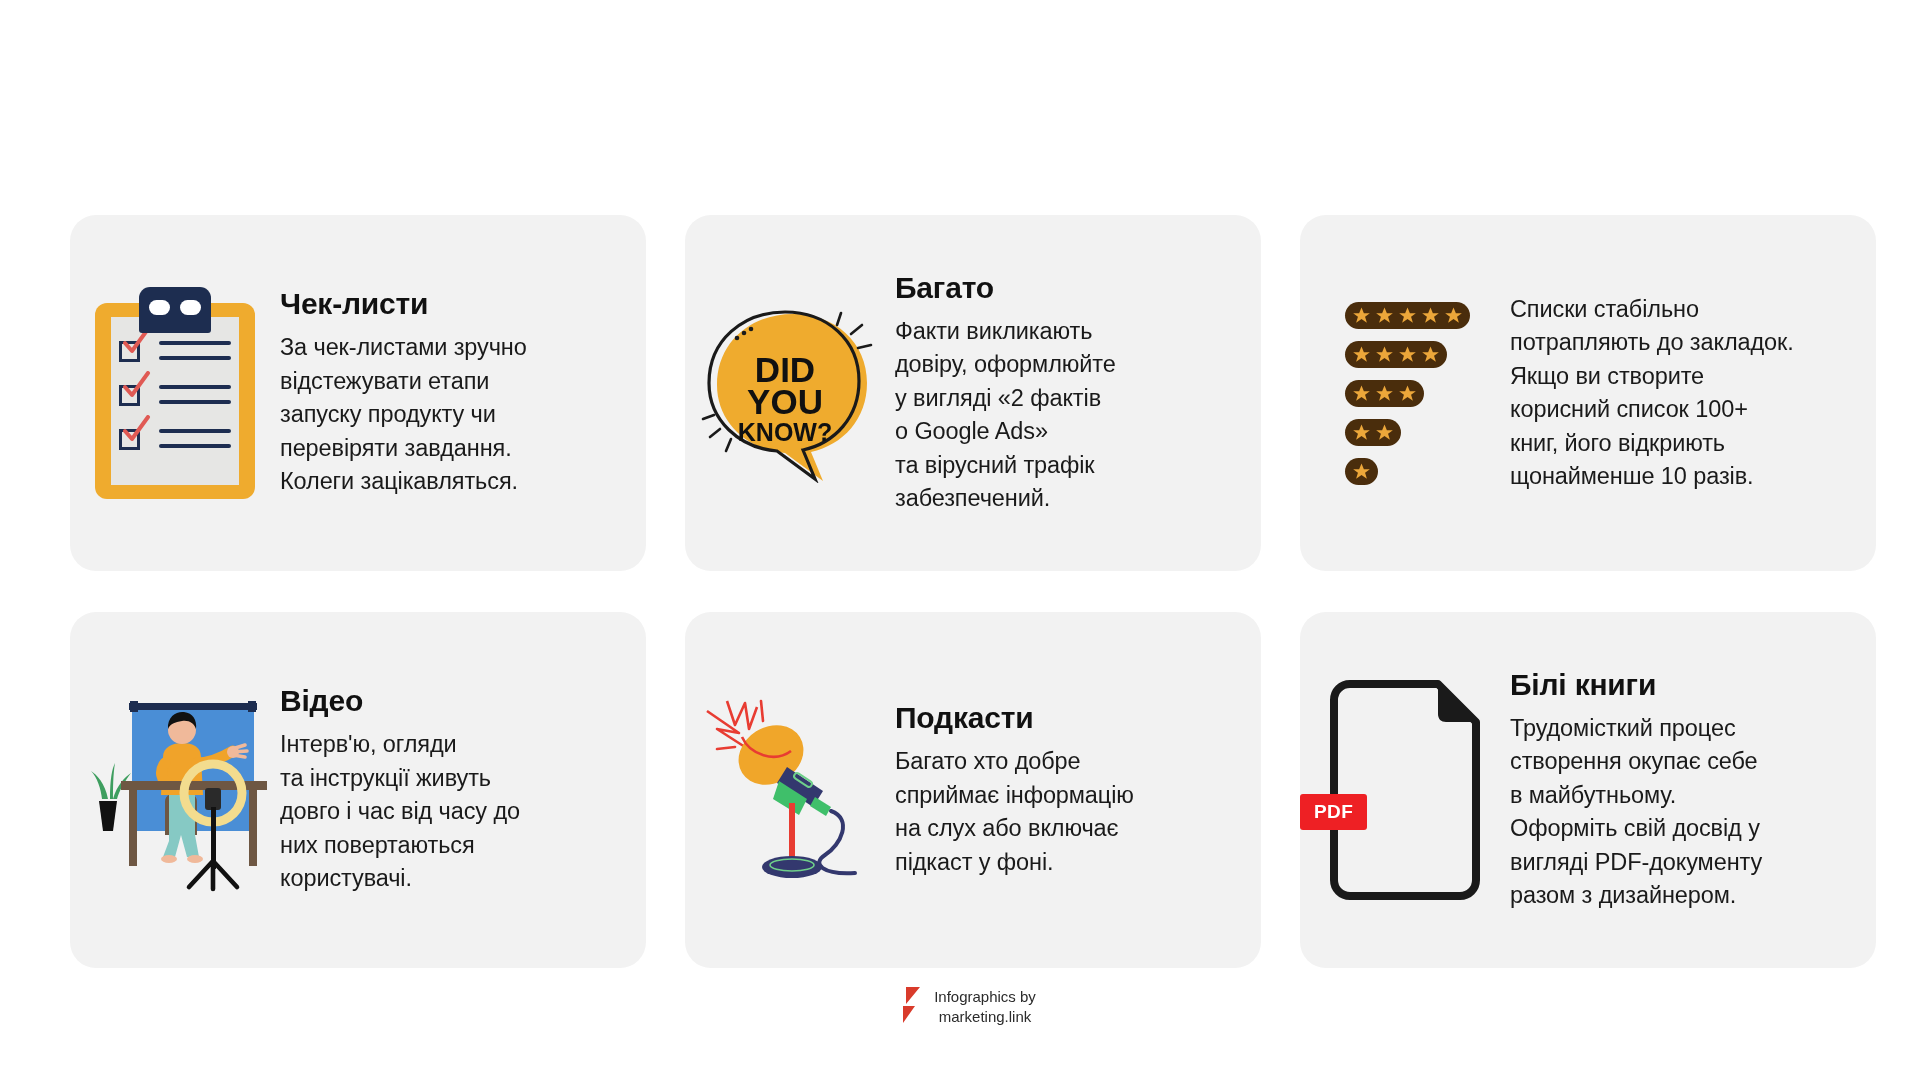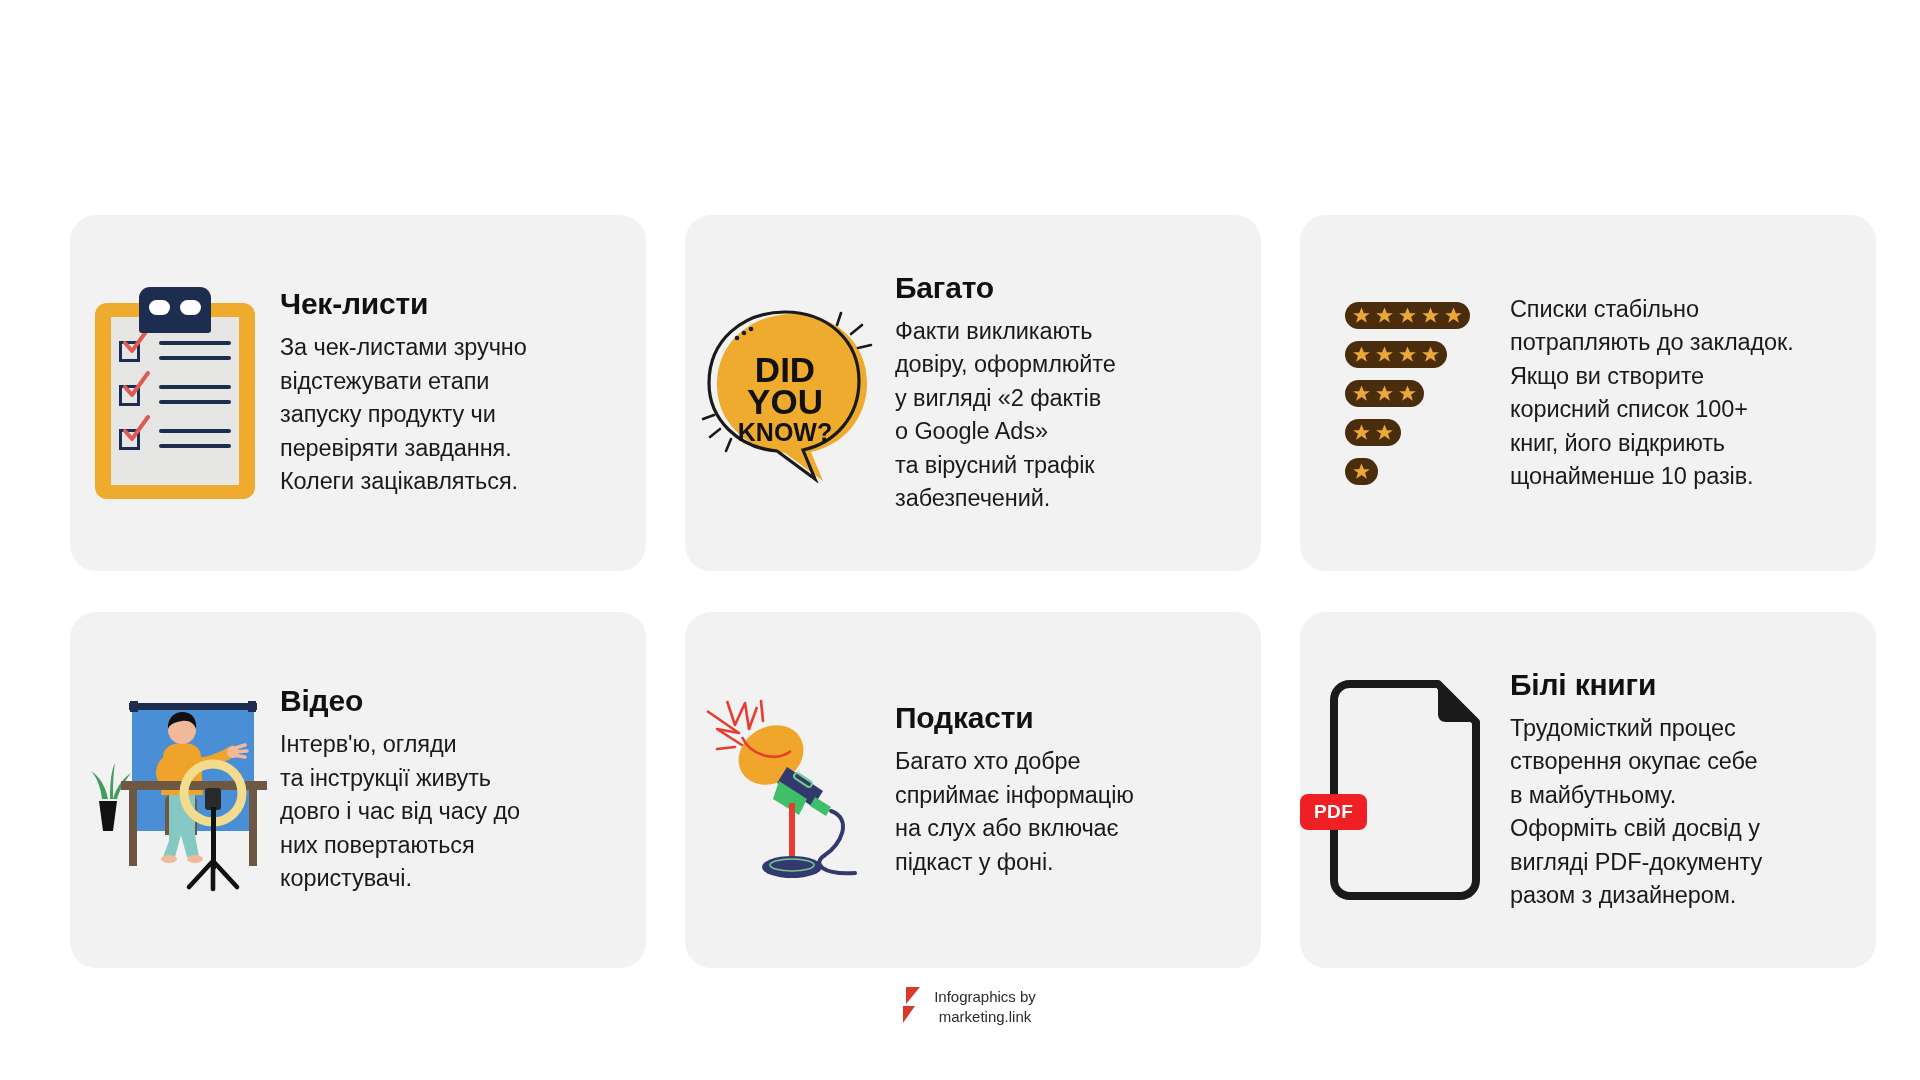--- a/index.html
+++ b/index.html
@@ -85,21 +85,21 @@
 
   
   .mic-wrap{position:relative;width:190px;height:210px;}
 
   
   .pdf-wrap{position:relative;width:170px;height:224px;}
   .pdf-badge{
     position:absolute;left:-20px;top:116px;
     background:#ee2024;color:#ffffff;
     font-size:19px;font-weight:bold;
-    padding:7px 14px;border-radius:8px;
+    padding:7px 14px;border-radius:3px;
     letter-spacing:0.4px;
   }
 
   
   .footer{
     position:absolute;
     left:0;right:0;top:984px;
     display:flex;
     align-items:center;
     justify-content:center;

